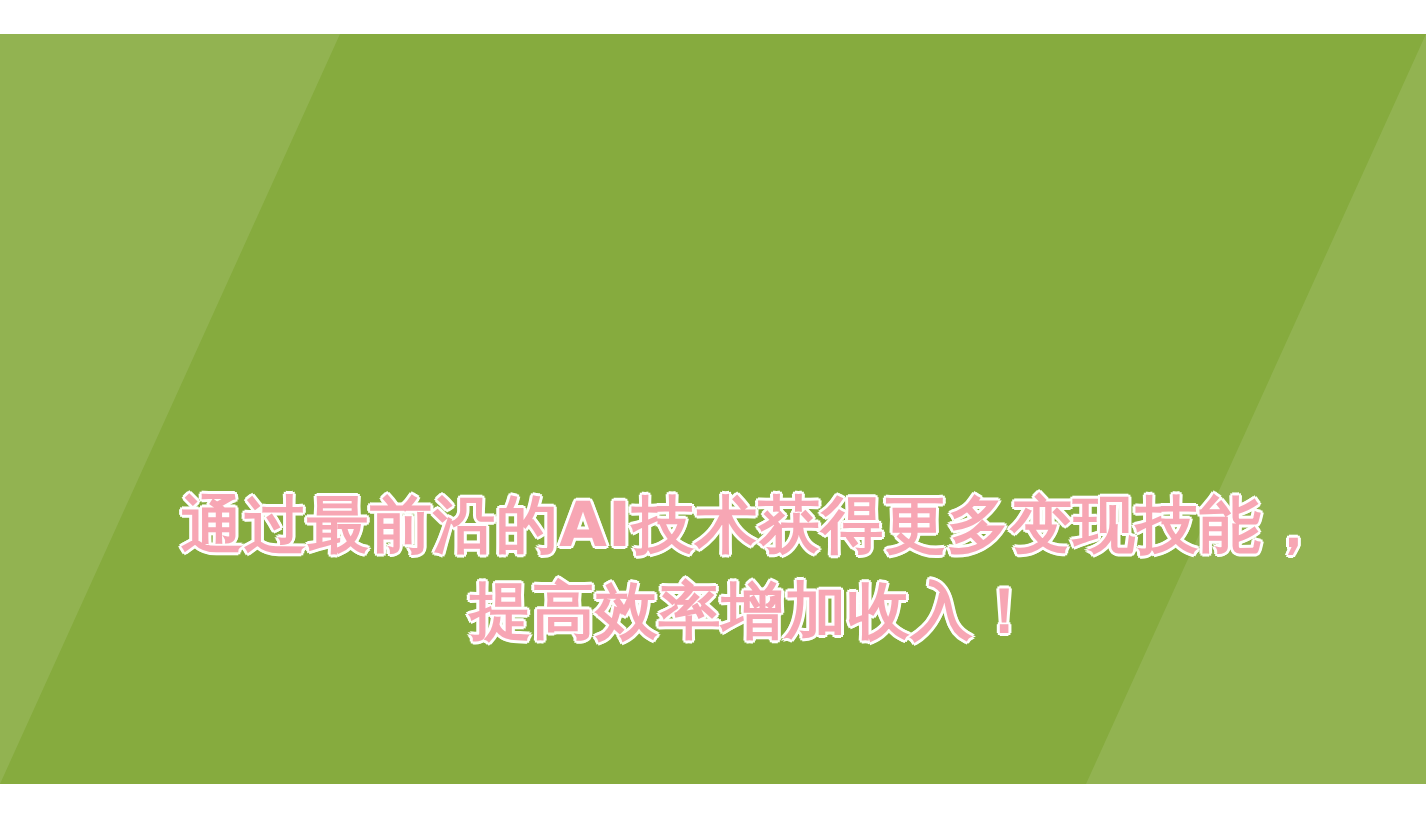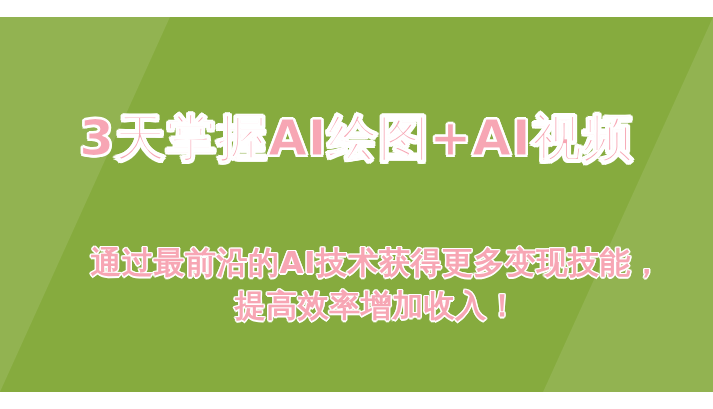--- a/index.html
+++ b/index.html
@@ -105,21 +105,20 @@
 <body>
 
 <div class="canvas">
 
   <div class="bar-top"></div>
 
   <div class="poster">
     <div class="wedge-tl"></div>
     <div class="wedge-br"></div>
 
-    <div class="headline">3天掌握AI绘图+AI视频</div>
 
     <div class="subline subline-1">通过最前沿的AI技术获得更多变现技能，</div>
 
     <div class="subline subline-2">提高效率增加收入！</div>
   </div>
 
   <div class="bar-bottom"></div>
 
 </div>
 

